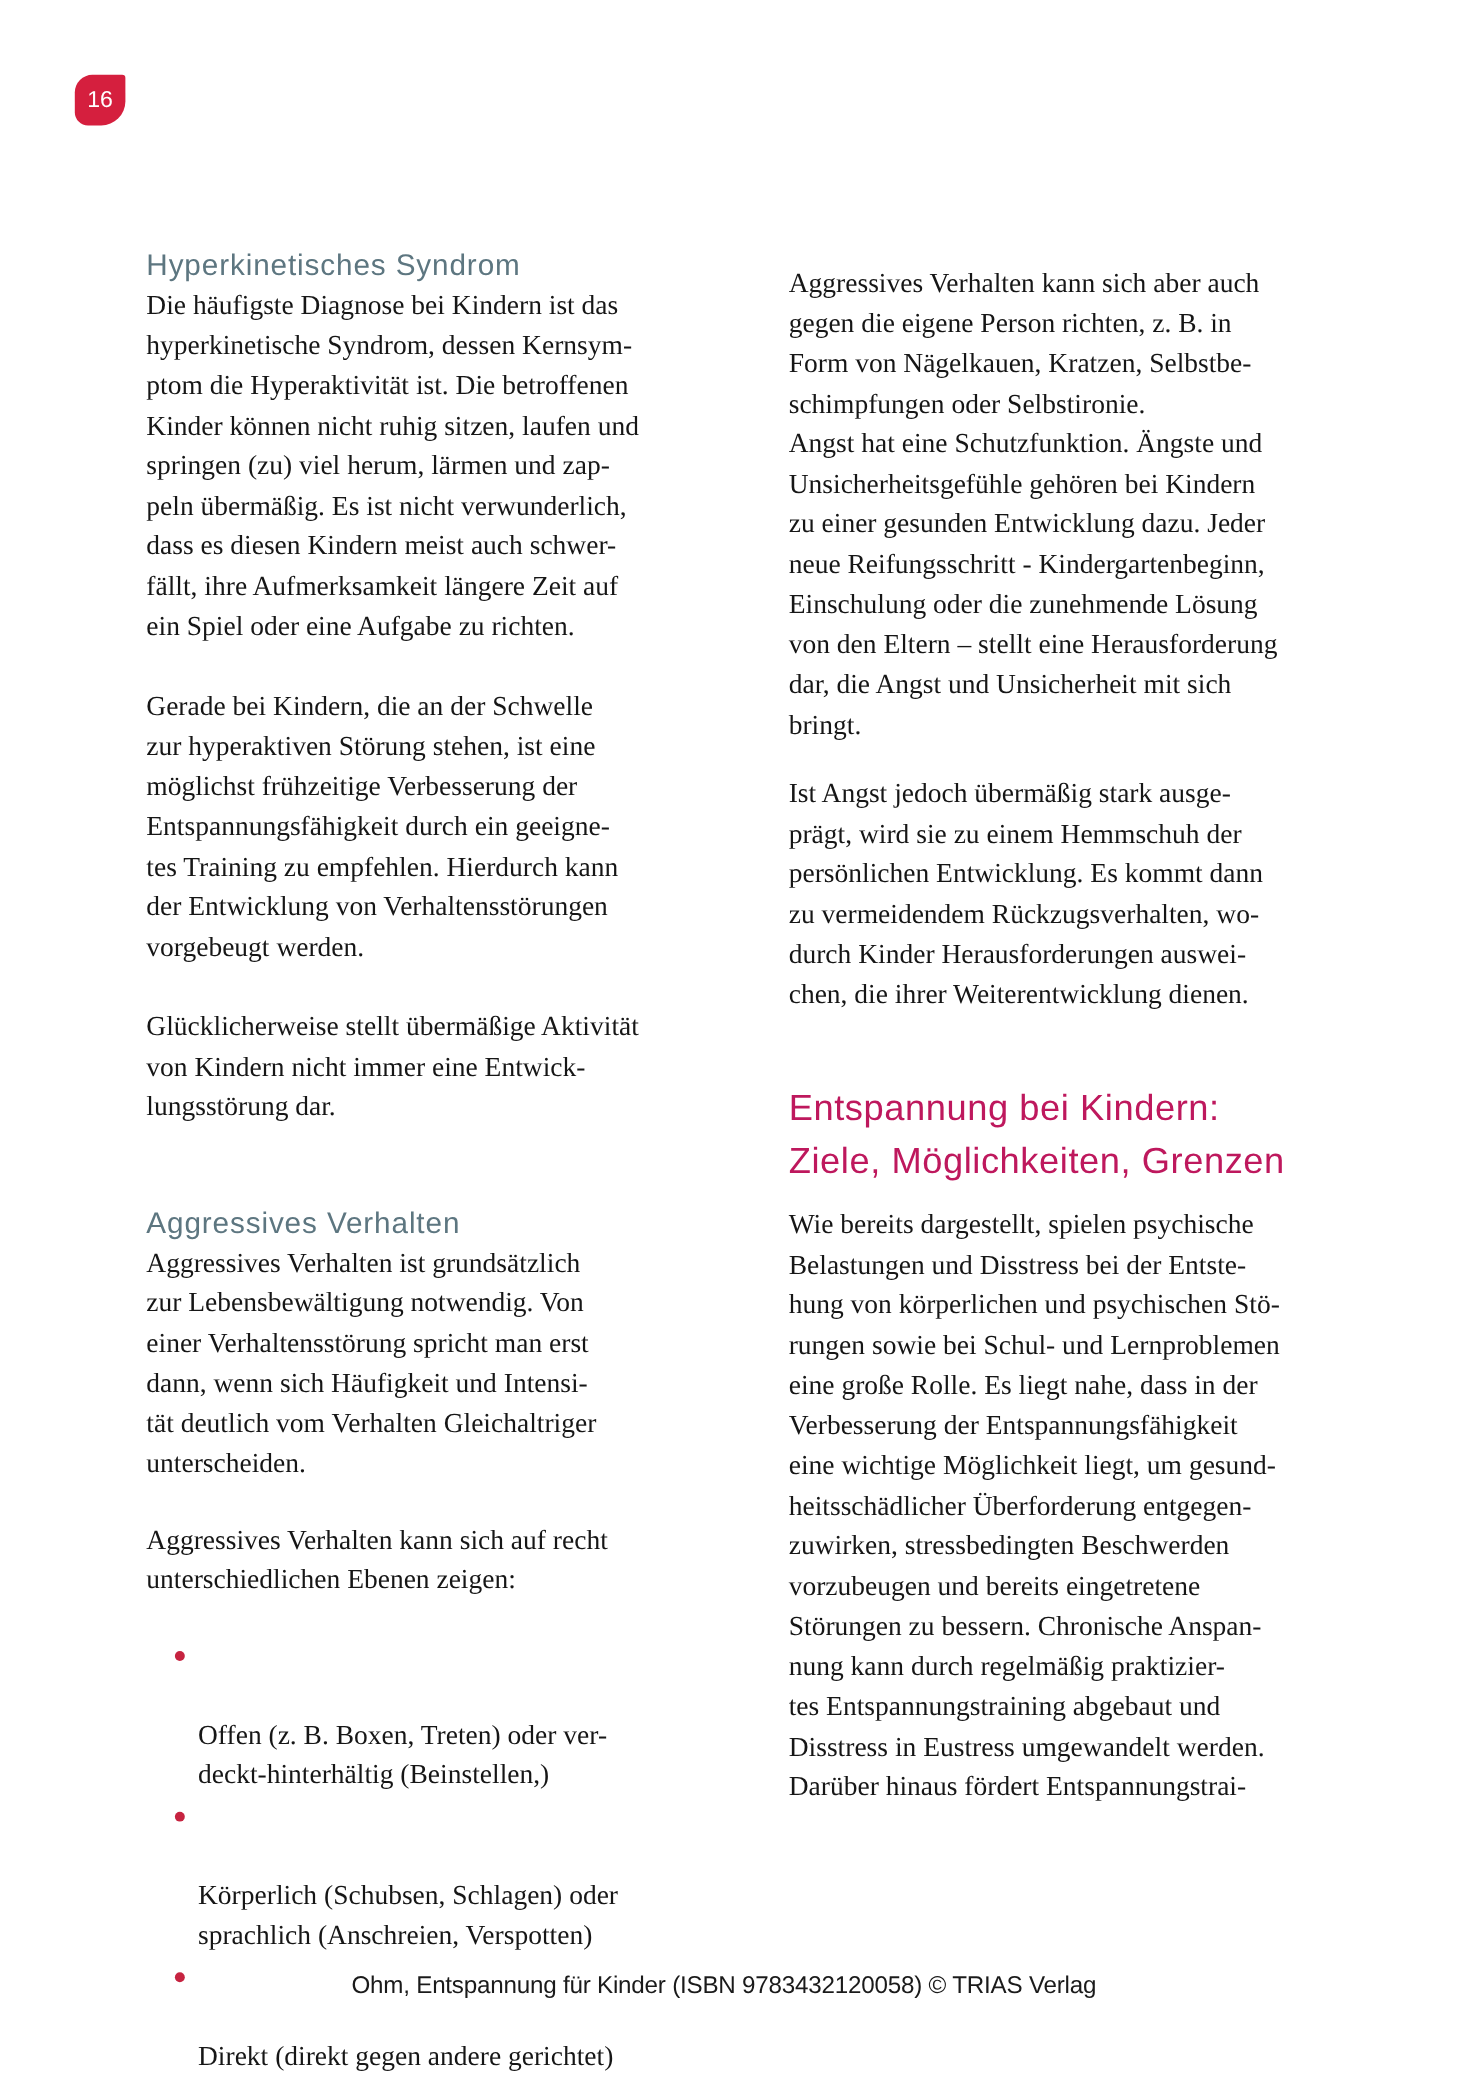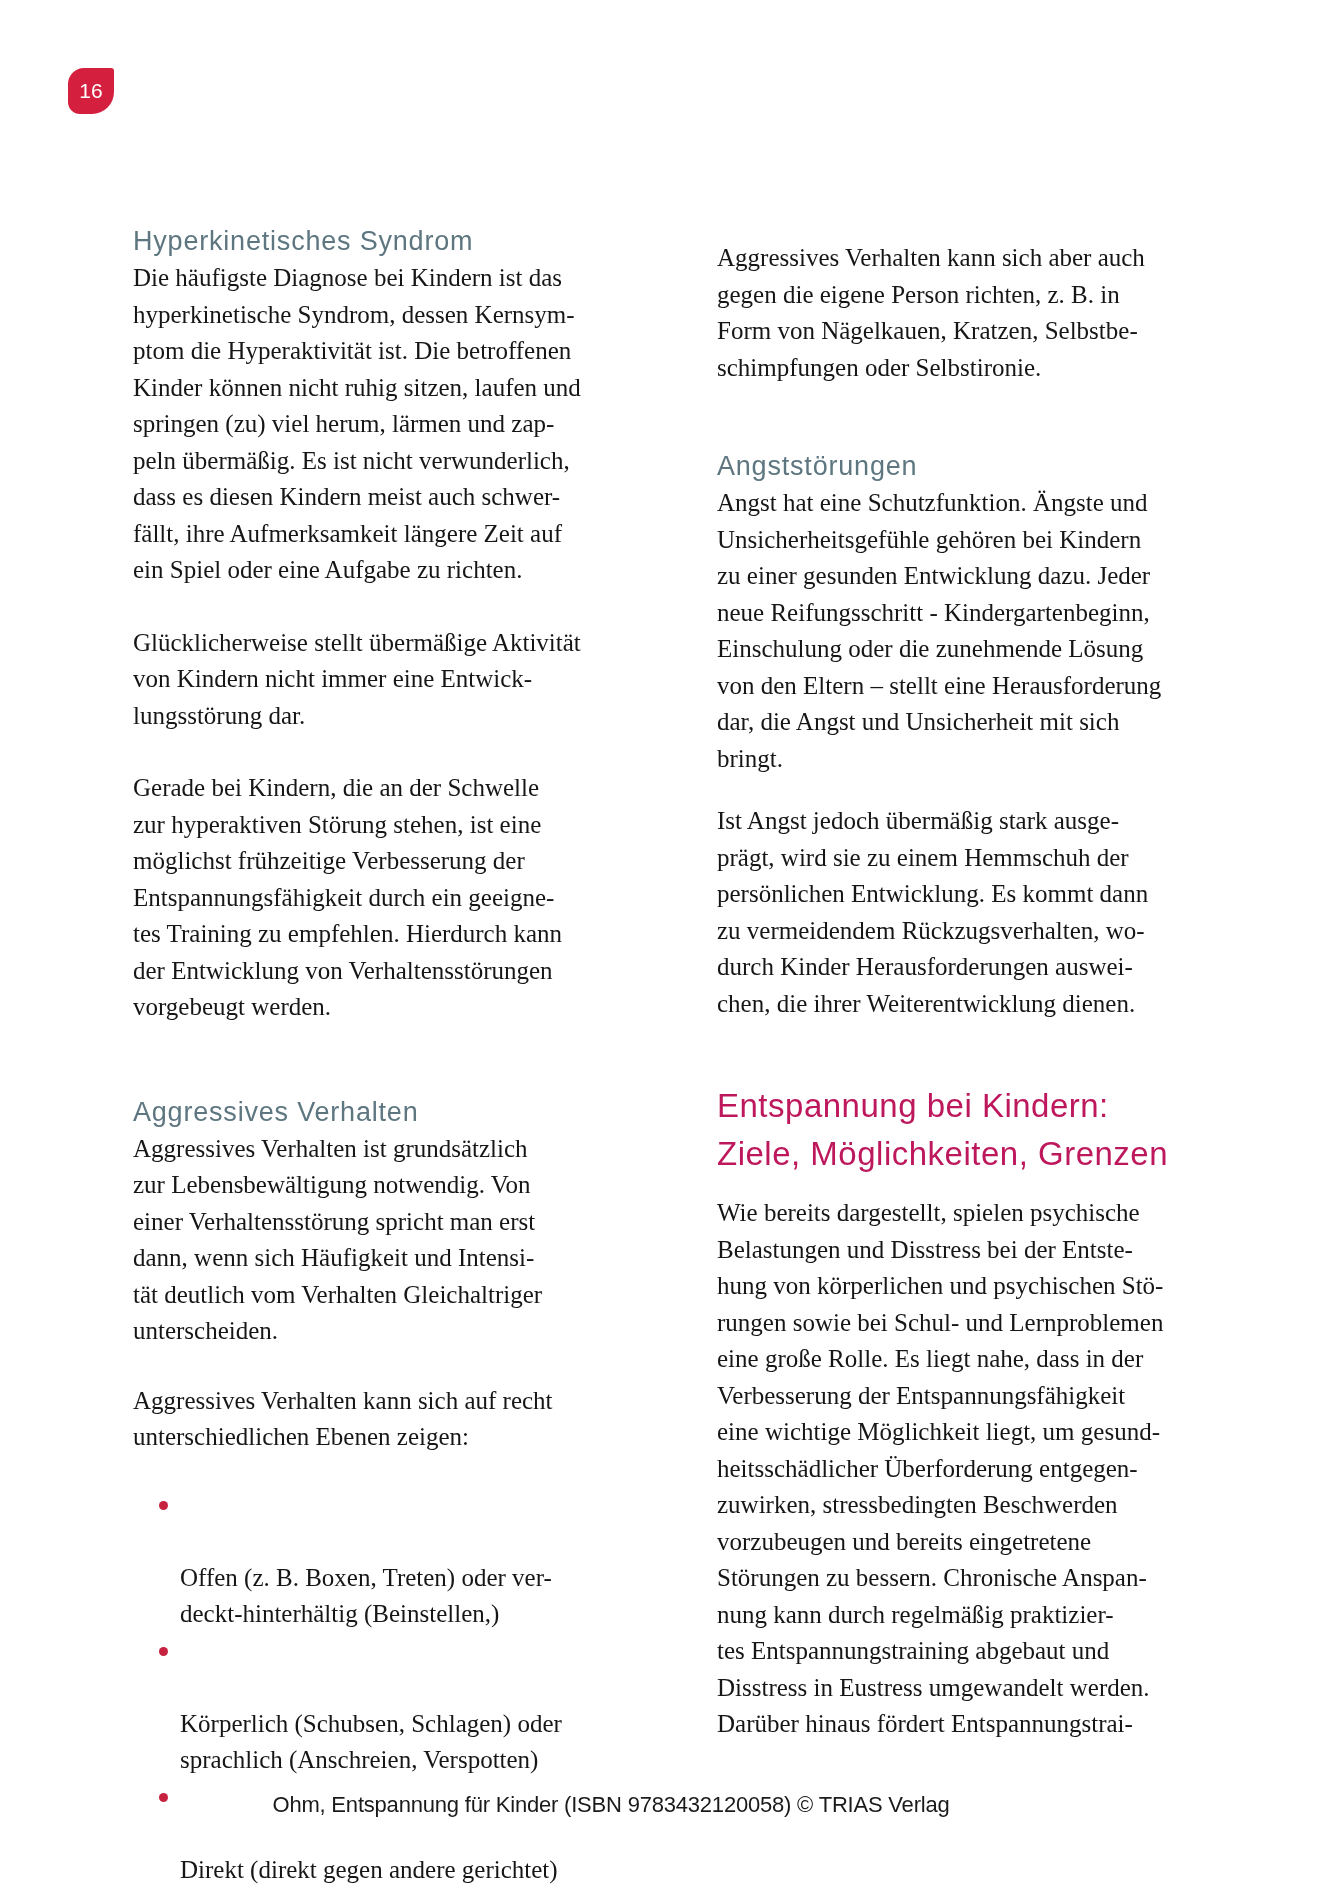--- a/index.html
+++ b/index.html
@@ -86,50 +86,51 @@
   .footer {
     position: absolute;
     top: 1792px;
     left: 0;
     width: 100%;
     text-align: center;
     font-family: "Liberation Sans", sans-serif;
     font-size: 22px;
     letter-spacing: -0.2px;
     color: #1a1a1a;
+    padding-left: 47px;
   }
 </style>
 </head>
 <body>
 
 <div class="page">
 
   <div class="badge">16</div>
 
   <div class="col col-left">
     <h2 class="sec">Hyperkinetisches Syndrom</h2>
     <p>Die häufigste Diagnose bei Kindern ist das
 hyperkinetische Syndrom, dessen Kernsym-
 ptom die Hyperaktivität ist. Die betroffenen
 Kinder können nicht ruhig sitzen, laufen und
 springen (zu) viel herum, lärmen und zap-
 peln übermäßig. Es ist nicht verwunderlich,
 dass es diesen Kindern meist auch schwer-
 fällt, ihre Aufmerksamkeit längere Zeit auf
 ein Spiel oder eine Aufgabe zu richten.</p>
-    <p class="mt36">Glücklicherweise stellt übermäßige Aktivität
-von Kindern nicht immer eine Entwick-
-lungsstörung dar.</p>
     <p class="mt36">Gerade bei Kindern, die an der Schwelle
 zur hyperaktiven Störung stehen, ist eine
 möglichst frühzeitige Verbesserung der
 Entspannungsfähigkeit durch ein geeigne-
 tes Training zu empfehlen. Hierdurch kann
 der Entwicklung von Verhaltensstörungen
 vorgebeugt werden.</p>
+    <p class="mt36">Glücklicherweise stellt übermäßige Aktivität
+von Kindern nicht immer eine Entwick-
+lungsstörung dar.</p>
     <h2 class="sec sec-gap">Aggressives Verhalten</h2>
     <p>Aggressives Verhalten ist grundsätzlich
 zur Lebensbewältigung notwendig. Von
 einer Verhaltensstörung spricht man erst
 dann, wenn sich Häufigkeit und Intensi-
 tät deutlich vom Verhalten Gleichaltriger
 unterscheiden.</p>
     <p class="mt33">Aggressives Verhalten kann sich auf recht
 unterschiedlichen Ebenen zeigen:</p>
     <ul class="bullets">
@@ -150,21 +151,20 @@
 zerstören)</span>
       </li>
     </ul>
   </div>
 
   <div class="col col-right">
     <p>Aggressives Verhalten kann sich aber auch
 gegen die eigene Person richten, z. B. in
 Form von Nägelkauen, Kratzen, Selbstbe-
 schimpfungen oder Selbstironie.</p>
-    <h2 class="sec sec-gap2">Angststörungen</h2>
     <p>Angst hat eine Schutzfunktion. Ängste und
 Unsicherheitsgefühle gehören bei Kindern
 zu einer gesunden Entwicklung dazu. Jeder
 neue Reifungsschritt - Kindergartenbeginn,
 Einschulung oder die zunehmende Lösung
 von den Eltern – stellt eine Herausforderung
 dar, die Angst und Unsicherheit mit sich
 bringt.</p>
     <p class="mt26">Ist Angst jedoch übermäßig stark ausge-
 prägt, wird sie zu einem Hemmschuh der

